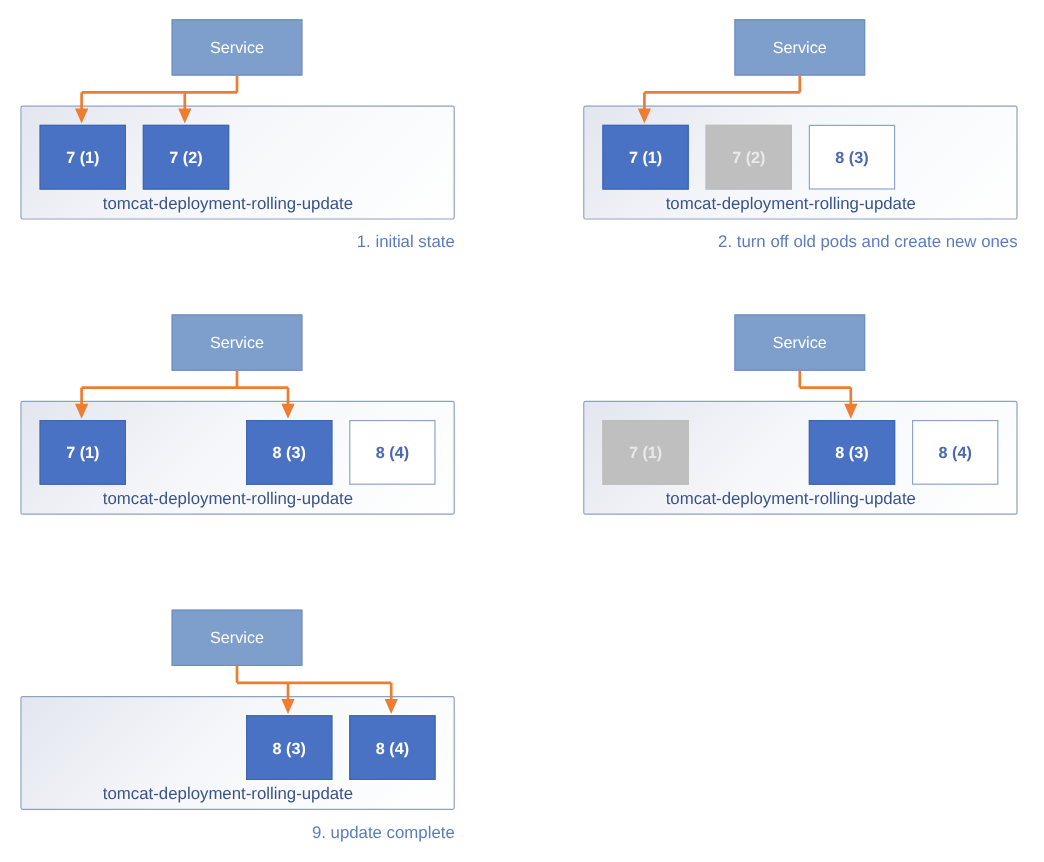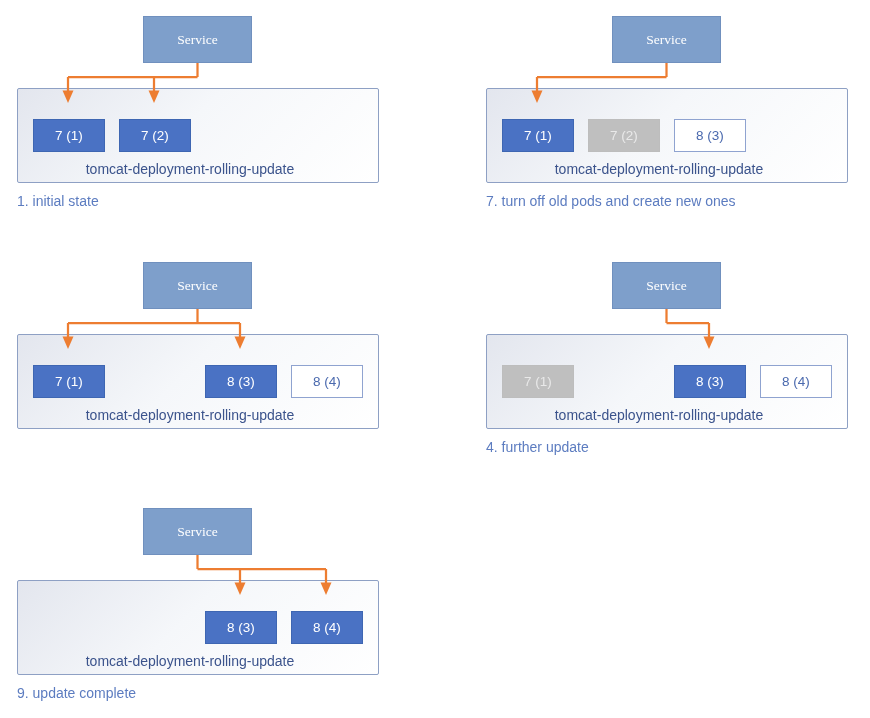--- a/index.html
+++ b/index.html
@@ -10,35 +10,36 @@
   }
   #canvas{position:relative;width:870px;height:718px;background:#ffffff;overflow:hidden;}
   .panel{position:absolute;width:362px;height:210px;}
   .service-box{
     position:absolute;left:126px;top:0;width:109px;height:47px;
     box-sizing:border-box;
     background:var(--service-fill,#7E9FCB);
     border:1px solid var(--service-border,#7090BE);
     color:var(--service-text,#FFFFFF);
     display:flex;align-items:center;justify-content:center;
-    font-size:13.5px;z-index:1;font-family:Liberation Serif, serif;
+    font-size:13.5px;z-index:1;
   }
   .connectors{position:absolute;left:0;top:0;z-index:3;pointer-events:none;overflow:visible;}
   .deployment{
     position:absolute;left:0;top:72px;width:360px;height:93px;
     border:1px solid var(--container-border,#8EA0C4);
     border-radius:2px;
     background:linear-gradient(135deg,#e3e6ee 0%,#f5f7fa 45%,#ffffff 100%);
     z-index:2;
   }
   .pod{
-    position:absolute;top:30px;width:72px;height:33px;
+    position:absolute;top:15px;width:72px;height:54px;
     box-sizing:border-box;
     display:flex;align-items:center;justify-content:center;
     font-size:13.5px;
+    font-weight:bold;
   }
   .pod.active{
     background:var(--pod-active-fill,#4A72C4);
     border:1px solid #3E66B2;
     color:var(--pod-active-text,#FFFFFF);
   }
   .pod.terminated{
     background:var(--pod-terminated-fill,#BFBFBF);
     border:1px solid #BDBDBD;
     color:var(--pod-terminated-text,#E9E9E9);
@@ -48,21 +49,21 @@
     border:1.5px solid var(--pod-new-border,#8FA3D0);
     color:var(--pod-new-text,#4A69AE);
   }
   .deployment-label{
     position:absolute;left:0;right:16px;bottom:5px;
     text-align:center;font-size:14px;
     color:var(--label-text,#3B538C);
   }
   .caption{
     position:absolute;left:0;top:177px;width:100%;
-    text-align:left;font-size:14px;
+    text-align:right;font-size:14px;
     color:var(--caption-text,#5C7CC0);
   }
 </style>
 </head>
 <body>
 
 <div id="canvas">
     <div class="panel" style="left: 17px; top: 16px;">
       <div class="service-box">Service</div>
       <svg class="connectors" width="362" height="96" viewBox="0 0 362 96">
@@ -82,21 +83,21 @@
       <svg class="connectors" width="362" height="96" viewBox="0 0 362 96">
         <path d="M 180.5 47 L 180.5 61 M 51 61 L 180.5 61 M 51 61 L 51 75.5" fill="none" stroke="#ED7D31" stroke-width="2.25"></path>
         <polygon points="45.5,74.5 56.5,74.5 51,87" fill="#ED7D31"></polygon>
       </svg>
       <div class="deployment">
         <div class="pod active" style="left: 15px;">7 (1)</div>
         <div class="pod terminated" style="left: 101px;">7 (2)</div>
         <div class="pod new" style="left: 187px;">8 (3)</div>
         <div class="deployment-label">tomcat-deployment-rolling-update</div>
       </div>
-      <div class="caption">7. turn off old pods and create new ones</div>
+      <div class="caption">2. turn off old pods and create new ones</div>
     </div>
     <div class="panel" style="left: 17px; top: 262px;">
       <div class="service-box">Service</div>
       <svg class="connectors" width="362" height="96" viewBox="0 0 362 96">
         <path d="M 180.5 47 L 180.5 61 M 51 61 L 223 61 M 51 61 L 51 75.5 M 223 61 L 223 75.5" fill="none" stroke="#ED7D31" stroke-width="2.25"></path>
         <polygon points="45.5,74.5 56.5,74.5 51,87" fill="#ED7D31"></polygon>
         <polygon points="217.5,74.5 228.5,74.5 223,87" fill="#ED7D31"></polygon>
       </svg>
       <div class="deployment">
         <div class="pod active" style="left: 15px;">7 (1)</div>
@@ -110,21 +111,20 @@
       <svg class="connectors" width="362" height="96" viewBox="0 0 362 96">
         <path d="M 180.5 47 L 180.5 61 M 180.5 61 L 223 61 M 223 61 L 223 75.5" fill="none" stroke="#ED7D31" stroke-width="2.25"></path>
         <polygon points="217.5,74.5 228.5,74.5 223,87" fill="#ED7D31"></polygon>
       </svg>
       <div class="deployment">
         <div class="pod terminated" style="left: 15px;">7 (1)</div>
         <div class="pod active" style="left: 187px;">8 (3)</div>
         <div class="pod new" style="left: 273px;">8 (4)</div>
         <div class="deployment-label">tomcat-deployment-rolling-update</div>
       </div>
-      <div class="caption">4. further update</div>
     </div>
     <div class="panel" style="left: 17px; top: 508px;">
       <div class="service-box">Service</div>
       <svg class="connectors" width="362" height="96" viewBox="0 0 362 96">
         <path d="M 180.5 47 L 180.5 61 M 180.5 61 L 309 61 M 223 61 L 223 75.5 M 309 61 L 309 75.5" fill="none" stroke="#ED7D31" stroke-width="2.25"></path>
         <polygon points="217.5,74.5 228.5,74.5 223,87" fill="#ED7D31"></polygon>
         <polygon points="303.5,74.5 314.5,74.5 309,87" fill="#ED7D31"></polygon>
       </svg>
       <div class="deployment">
         <div class="pod active" style="left: 187px;">8 (3)</div>

